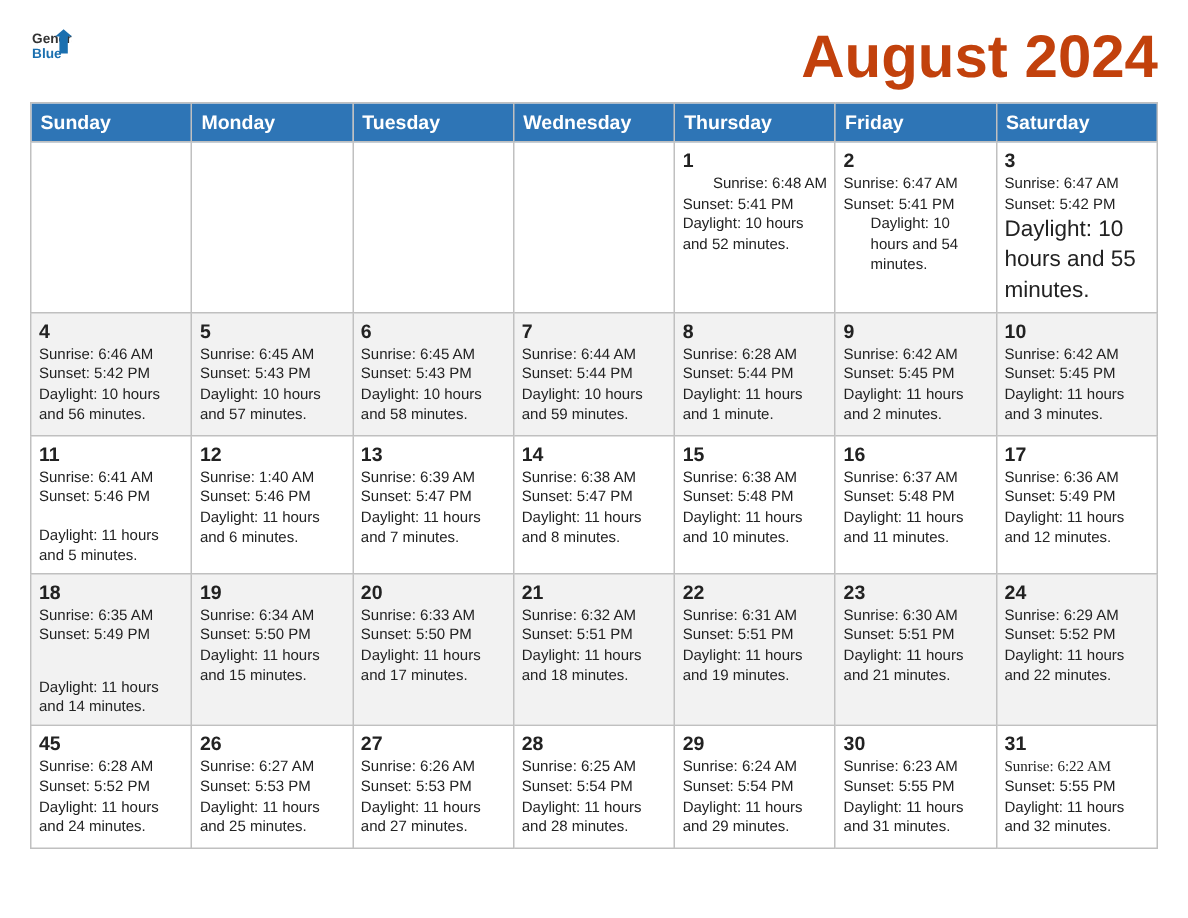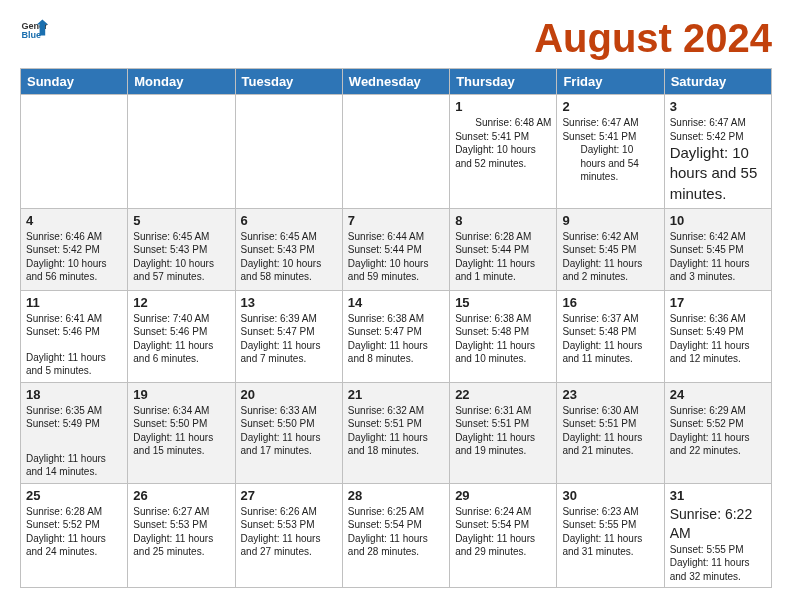--- a/index.html
+++ b/index.html
@@ -178,21 +178,21 @@
         </tr>
         <tr>
           <td>
             <span class="day-number">11</span>
             <div style="font-size: 10px; line-height: 1.35;">Sunrise: 6:41 AM</div>
             <div style="font-size: 10px; line-height: 1.35;">Sunset: 5:46 PM</div>
             <div style="font-size: 10px; line-height: 1.35; margin-top: 12px;">Daylight: 11 hours and 5 minutes.</div>
           </td>
           <td>
             <span class="day-number">12</span>
-            <div style="font-size: 10px; line-height: 1.35;">Sunrise: 7:40 AM</div>
+            <div style="font-size: 10px; line-height: 1.35;">Sunrise: 1:40 AM</div>
             <div style="font-size: 10px; line-height: 1.35;">Sunset: 5:46 PM</div>
             <div style="font-size: 10px; line-height: 1.35;">Daylight: 11 hours and 6 minutes.</div>
           </td>
           <td>
             <span class="day-number">13</span>
             <div style="font-size: 10px; line-height: 1.35;">Sunrise: 6:39 AM</div>
             <div style="font-size: 10px; line-height: 1.35;">Sunset: 5:47 PM</div>
             <div style="font-size: 10px; line-height: 1.35;">Daylight: 11 hours and 7 minutes.</div>
           </td>
           <td>
@@ -259,21 +259,21 @@
           </td>
           <td>
             <span class="day-number">24</span>
             <div style="font-size: 10px; line-height: 1.35;">Sunrise: 6:29 AM</div>
             <div style="font-size: 10px; line-height: 1.35;">Sunset: 5:52 PM</div>
             <div style="font-size: 10px; line-height: 1.35;">Daylight: 11 hours and 22 minutes.</div>
           </td>
         </tr>
         <tr>
           <td>
-            <span class="day-number">25</span>
+            <span class="day-number">45</span>
             <div style="font-size: 10px; line-height: 1.35;">Sunrise: 6:28 AM</div>
             <div style="font-size: 10px; line-height: 1.35;">Sunset: 5:52 PM</div>
             <div style="font-size: 10px; line-height: 1.35;">Daylight: 11 hours and 24 minutes.</div>
           </td>
           <td>
             <span class="day-number">26</span>
             <div style="font-size: 10px; line-height: 1.35;">Sunrise: 6:27 AM</div>
             <div style="font-size: 10px; line-height: 1.35;">Sunset: 5:53 PM</div>
             <div style="font-size: 10px; line-height: 1.35;">Daylight: 11 hours and 25 minutes.</div>
           </td>
@@ -296,20 +296,20 @@
             <div style="font-size: 10px; line-height: 1.35;">Daylight: 11 hours and 29 minutes.</div>
           </td>
           <td>
             <span class="day-number">30</span>
             <div style="font-size: 10px; line-height: 1.35;">Sunrise: 6:23 AM</div>
             <div style="font-size: 10px; line-height: 1.35;">Sunset: 5:55 PM</div>
             <div style="font-size: 10px; line-height: 1.35;">Daylight: 11 hours and 31 minutes.</div>
           </td>
           <td>
             <span class="day-number">31</span>
-            <div style="font-size: 14px; line-height: 1.35;">Sunrise: 6:22 AM</div>
+            <div style="font-size: 10px; line-height: 1.35; font-family: Liberation Serif, serif;">Sunrise: 6:22 AM</div>
             <div style="font-size: 10px; line-height: 1.35;">Sunset: 5:55 PM</div>
             <div style="font-size: 10px; line-height: 1.35;">Daylight: 11 hours and 32 minutes.</div>
           </td>
         </tr>
       </tbody>
   </table>
 </div>
 
 </body></html>

